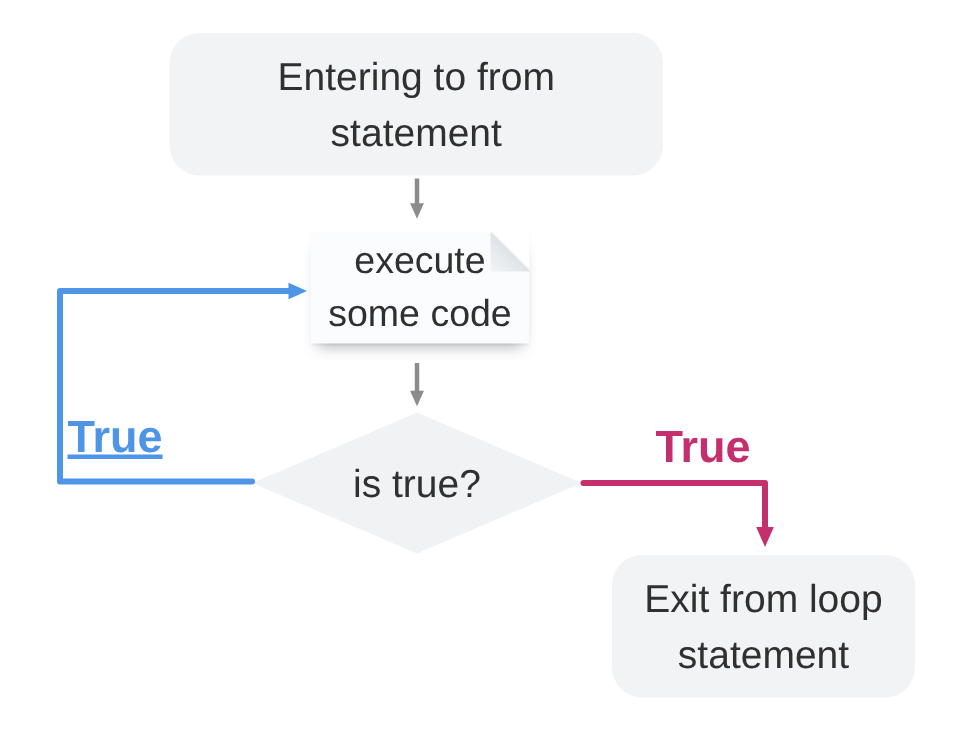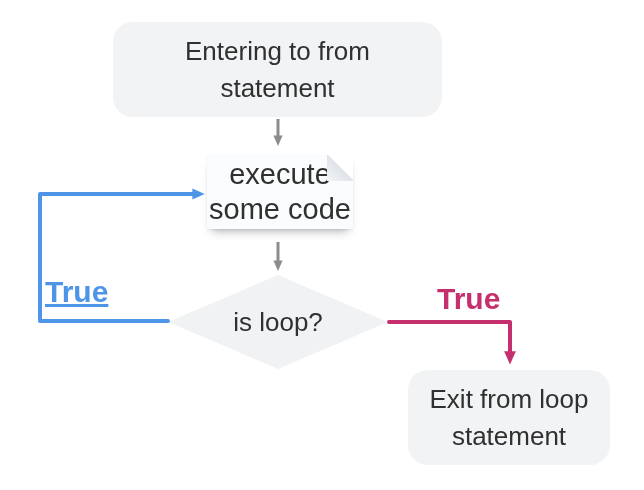--- a/index.html
+++ b/index.html
@@ -40,21 +40,21 @@
     width: 329px; height: 95px;
   }
   #node-exit {
     left: 408px; top: 370px;
     width: 202px; height: 95px;
   }
   #node-process {
     left: 207px; top: 155px;
     width: 146px; height: 74px;
     background: #fbfcfd;
-    font-size: 29px;
+    font-size: 25px;
     line-height: 35px;
     box-shadow: 0 7px 9px -5px rgba(50, 60, 70, 0.40), 0 1px 2px rgba(0, 0, 0, 0.06);
   }
   #node-process .fold {
     position: absolute;
     top: 0; right: 0;
     width: 26px; height: 26px;
     background: linear-gradient(225deg, #ffffff 0%, #ffffff 46%, #dfe3e8 50%, #f3f5f7 100%);
   }
   #node-decision-text {
@@ -103,21 +103,21 @@
 
   <div class="node rounded" id="node-start">Entering to from
 statement</div>
 
   <div class="node" id="node-process">
     <span class="fold"></span>
     <span>execute
 some code</span>
   </div>
 
-  <div class="node" id="node-decision-text">is loop?</div>
+  <div class="node" id="node-decision-text">is true?</div>
 
   <div class="node rounded" id="node-exit">Exit from loop
 statement</div>
 
   <div class="edge-label" id="label-true">True</div>
 
   <div class="edge-label" id="label-false">True</div>
 
 </div>
 

